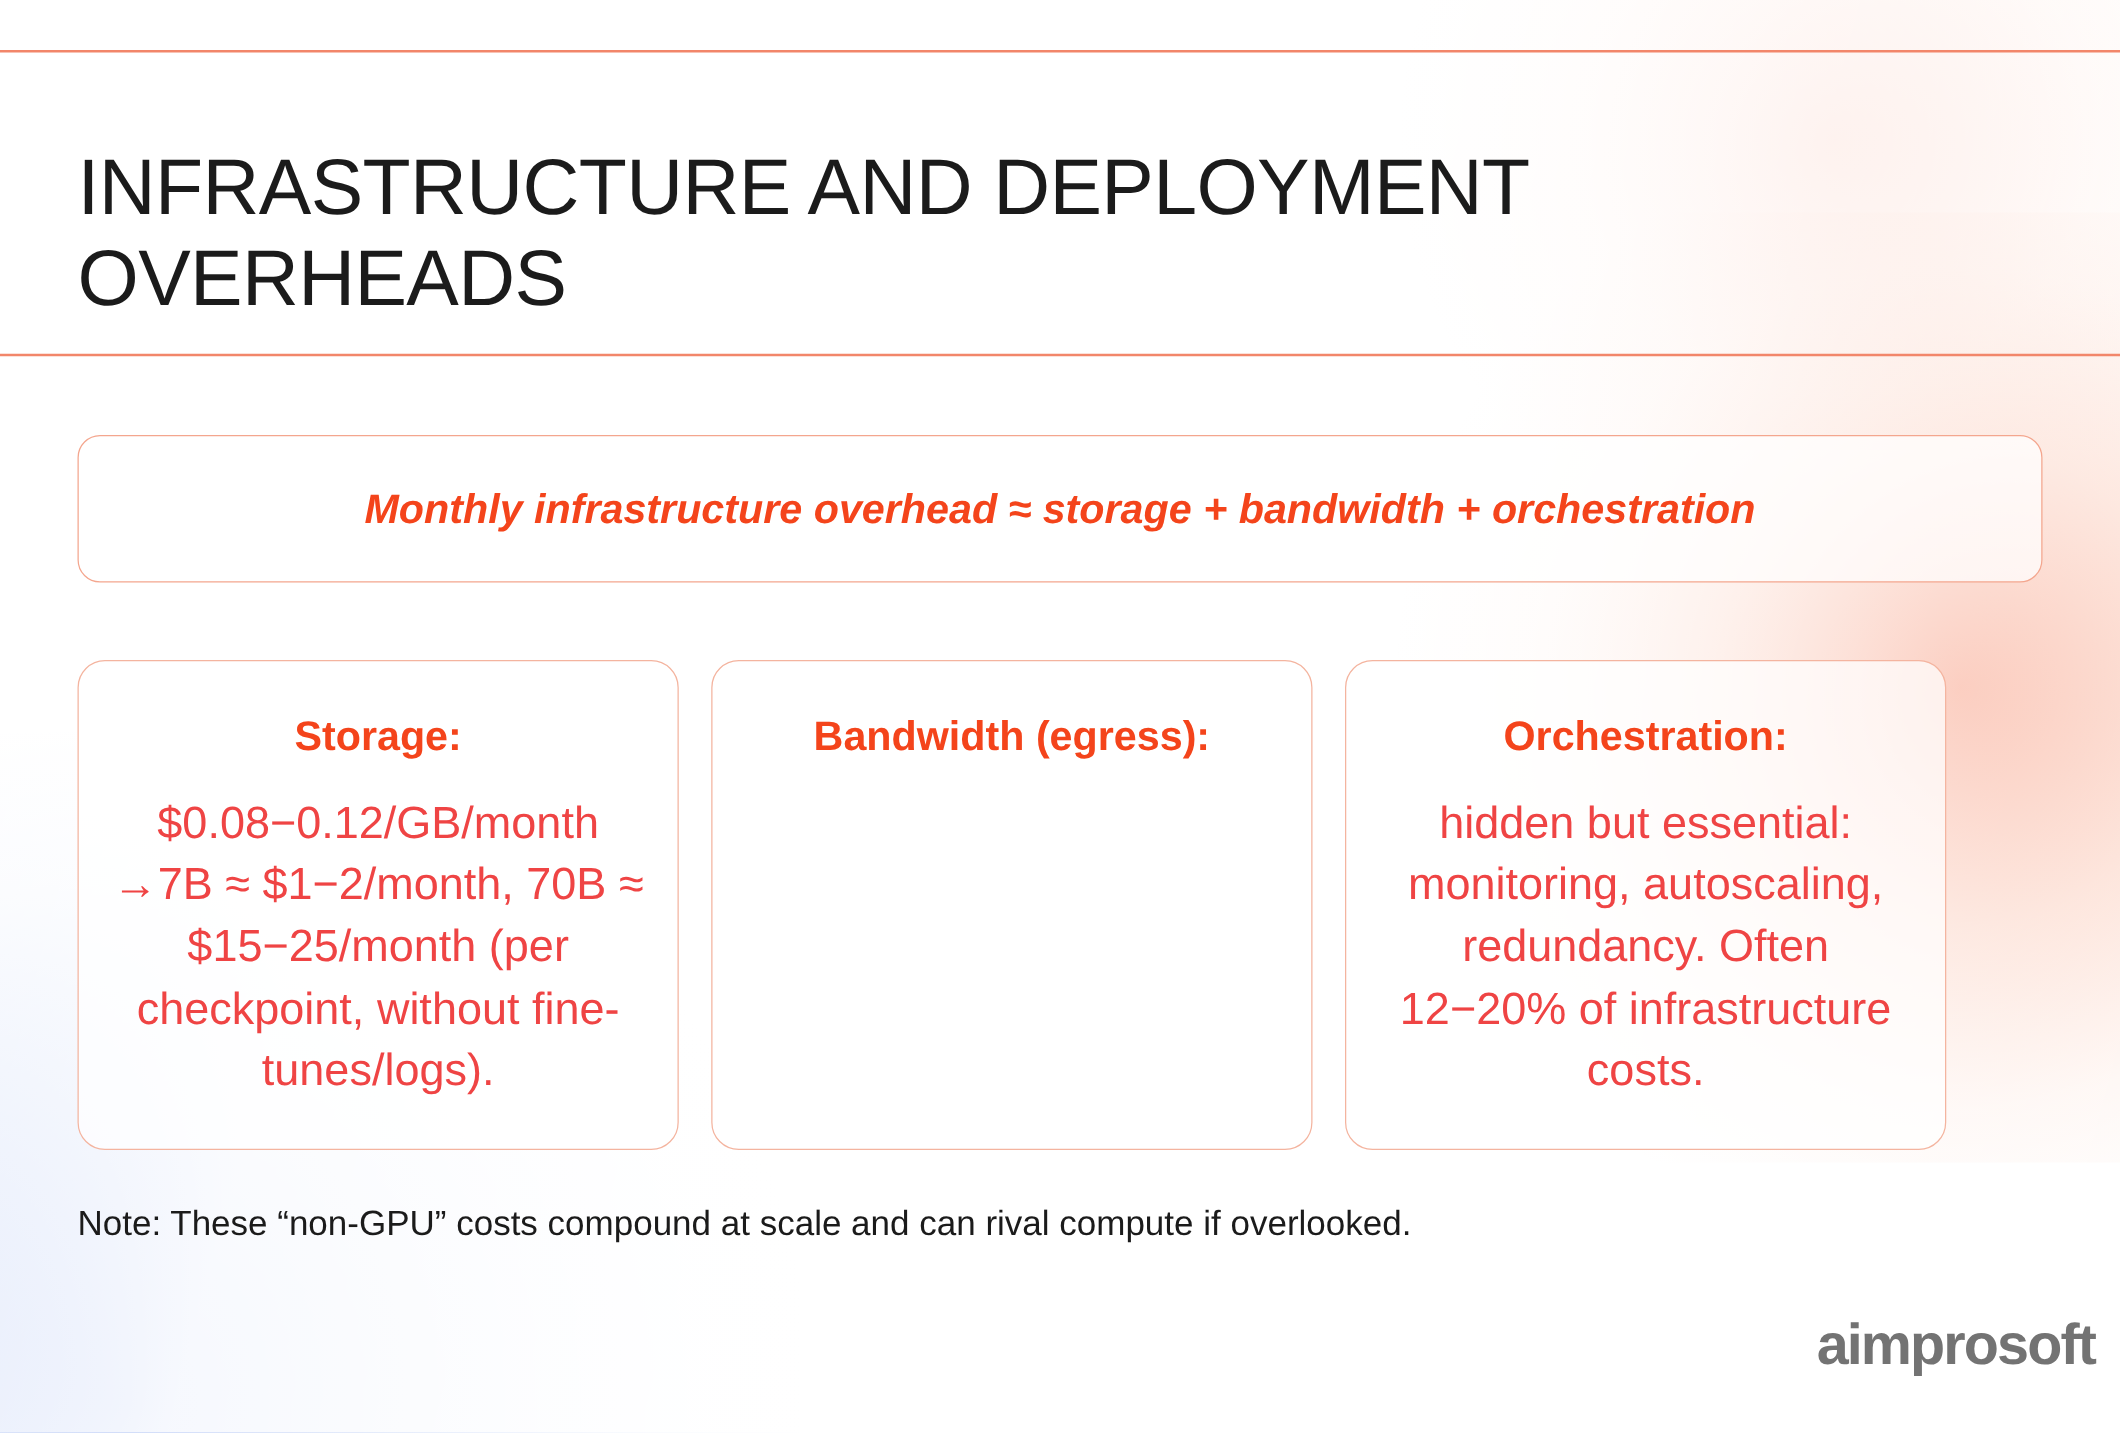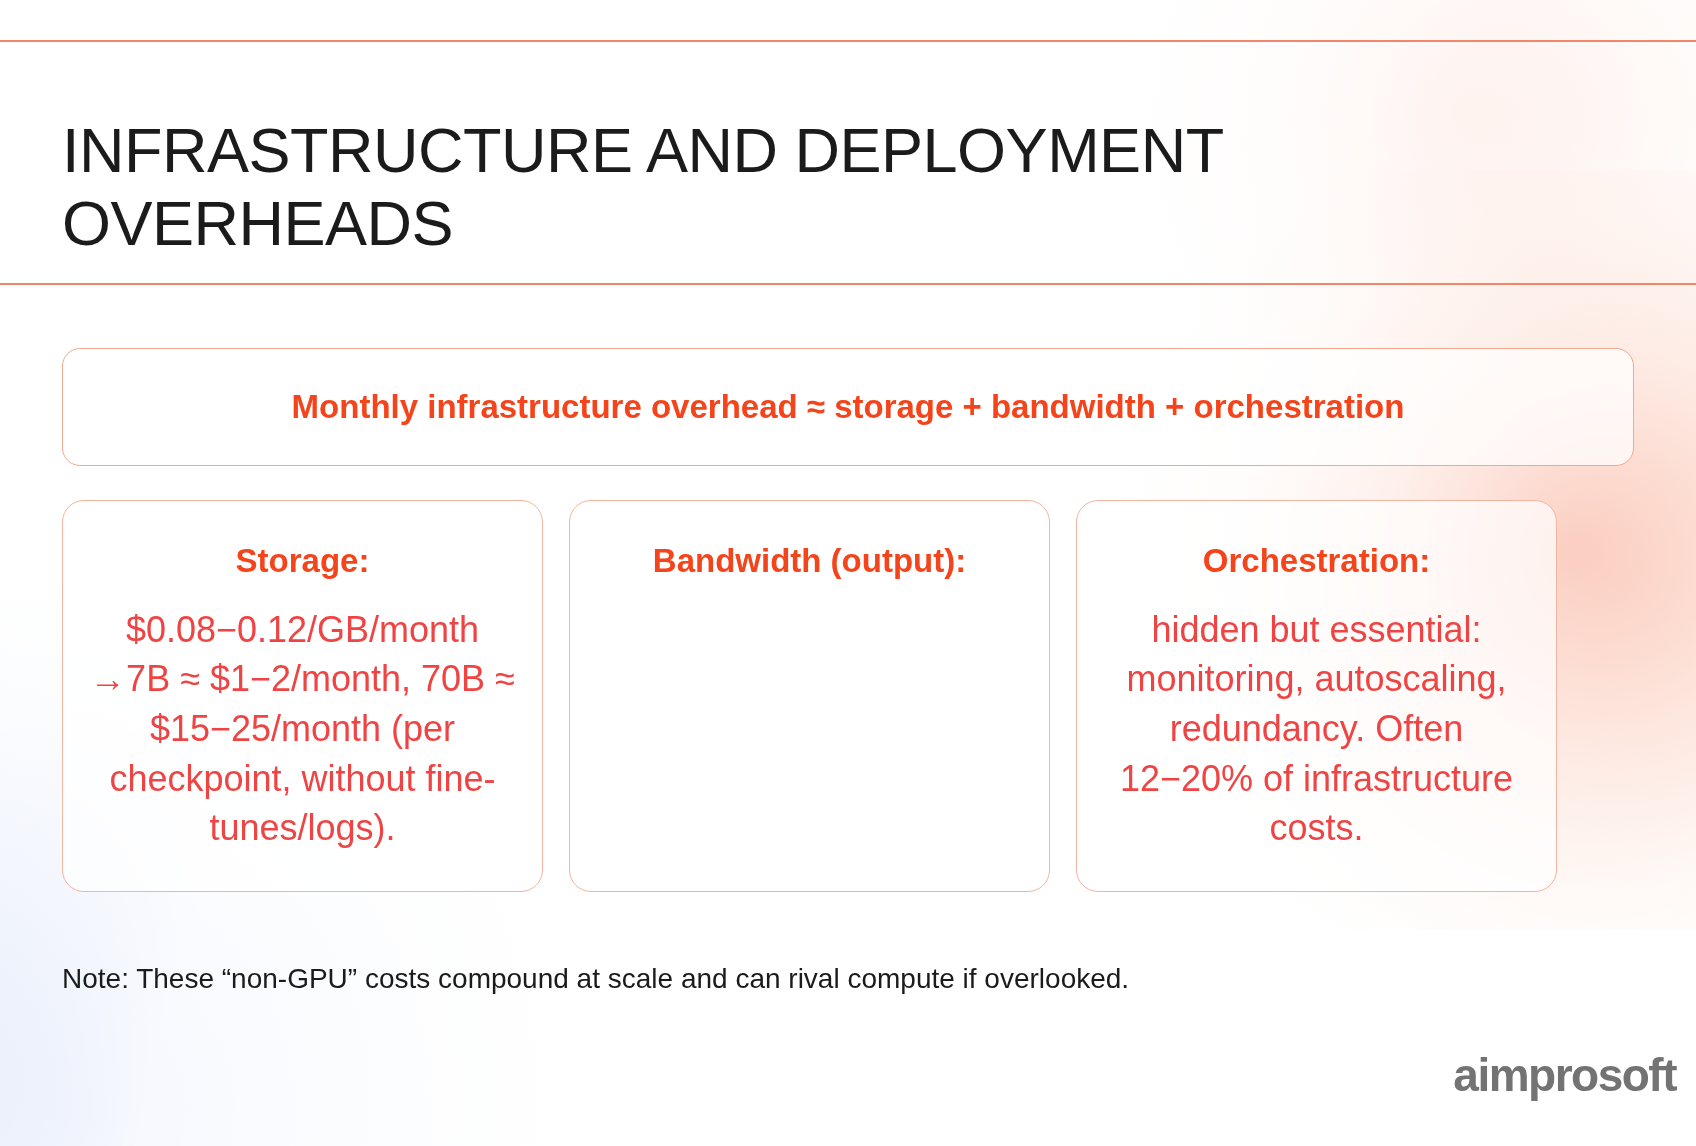--- a/index.html
+++ b/index.html
@@ -112,34 +112,35 @@
     top: 348px;
     width: 1572px;
     height: 118px;
     box-sizing: border-box;
     border: 1.5px solid #f4a68e;
     border-radius: 18px;
     background: rgba(255,255,255,0.72);
     display: flex;
     align-items: center;
     justify-content: center;
+    font-style: italic;
   }
   .formula-text {
     font-size: 33px;
     font-weight: bold;
     color: #f4441b;
     text-align: center;
     white-space: nowrap;
   }
 
   
   .cards {
     position: absolute;
     left: 62px;
-    top: 500px;
+    top: 528px;
     width: 1572px;
     display: flex;
     gap: 26px;
   }
   .card {
     box-sizing: border-box;
     width: 481px;
     min-height: 392px;
     border: 1.5px solid #f4b49f;
     border-radius: 22px;
@@ -202,21 +203,21 @@
     </div>
 
     <div class="cards">
 
       <div class="card">
         <div class="card-title">Storage:</div>
         <div class="card-body">$0.08−0.12/GB/month →7B ≈ $1−2/month, 70B ≈ $15−25/month (per checkpoint, without fine-tunes/logs).</div>
       </div>
 
       <div class="card">
-        <div class="card-title">Bandwidth (output):</div>
+        <div class="card-title">Bandwidth (egress):</div>
       </div>
 
       <div class="card">
         <div class="card-title">Orchestration:</div>
         <div class="card-body">hidden but essential: monitoring, autoscaling, redundancy. Often 12−20% of infrastructure costs.</div>
       </div>
 
     </div>
 
     <div class="note">Note: These “non-GPU” costs compound at scale and can rival compute if overlooked.</div>

